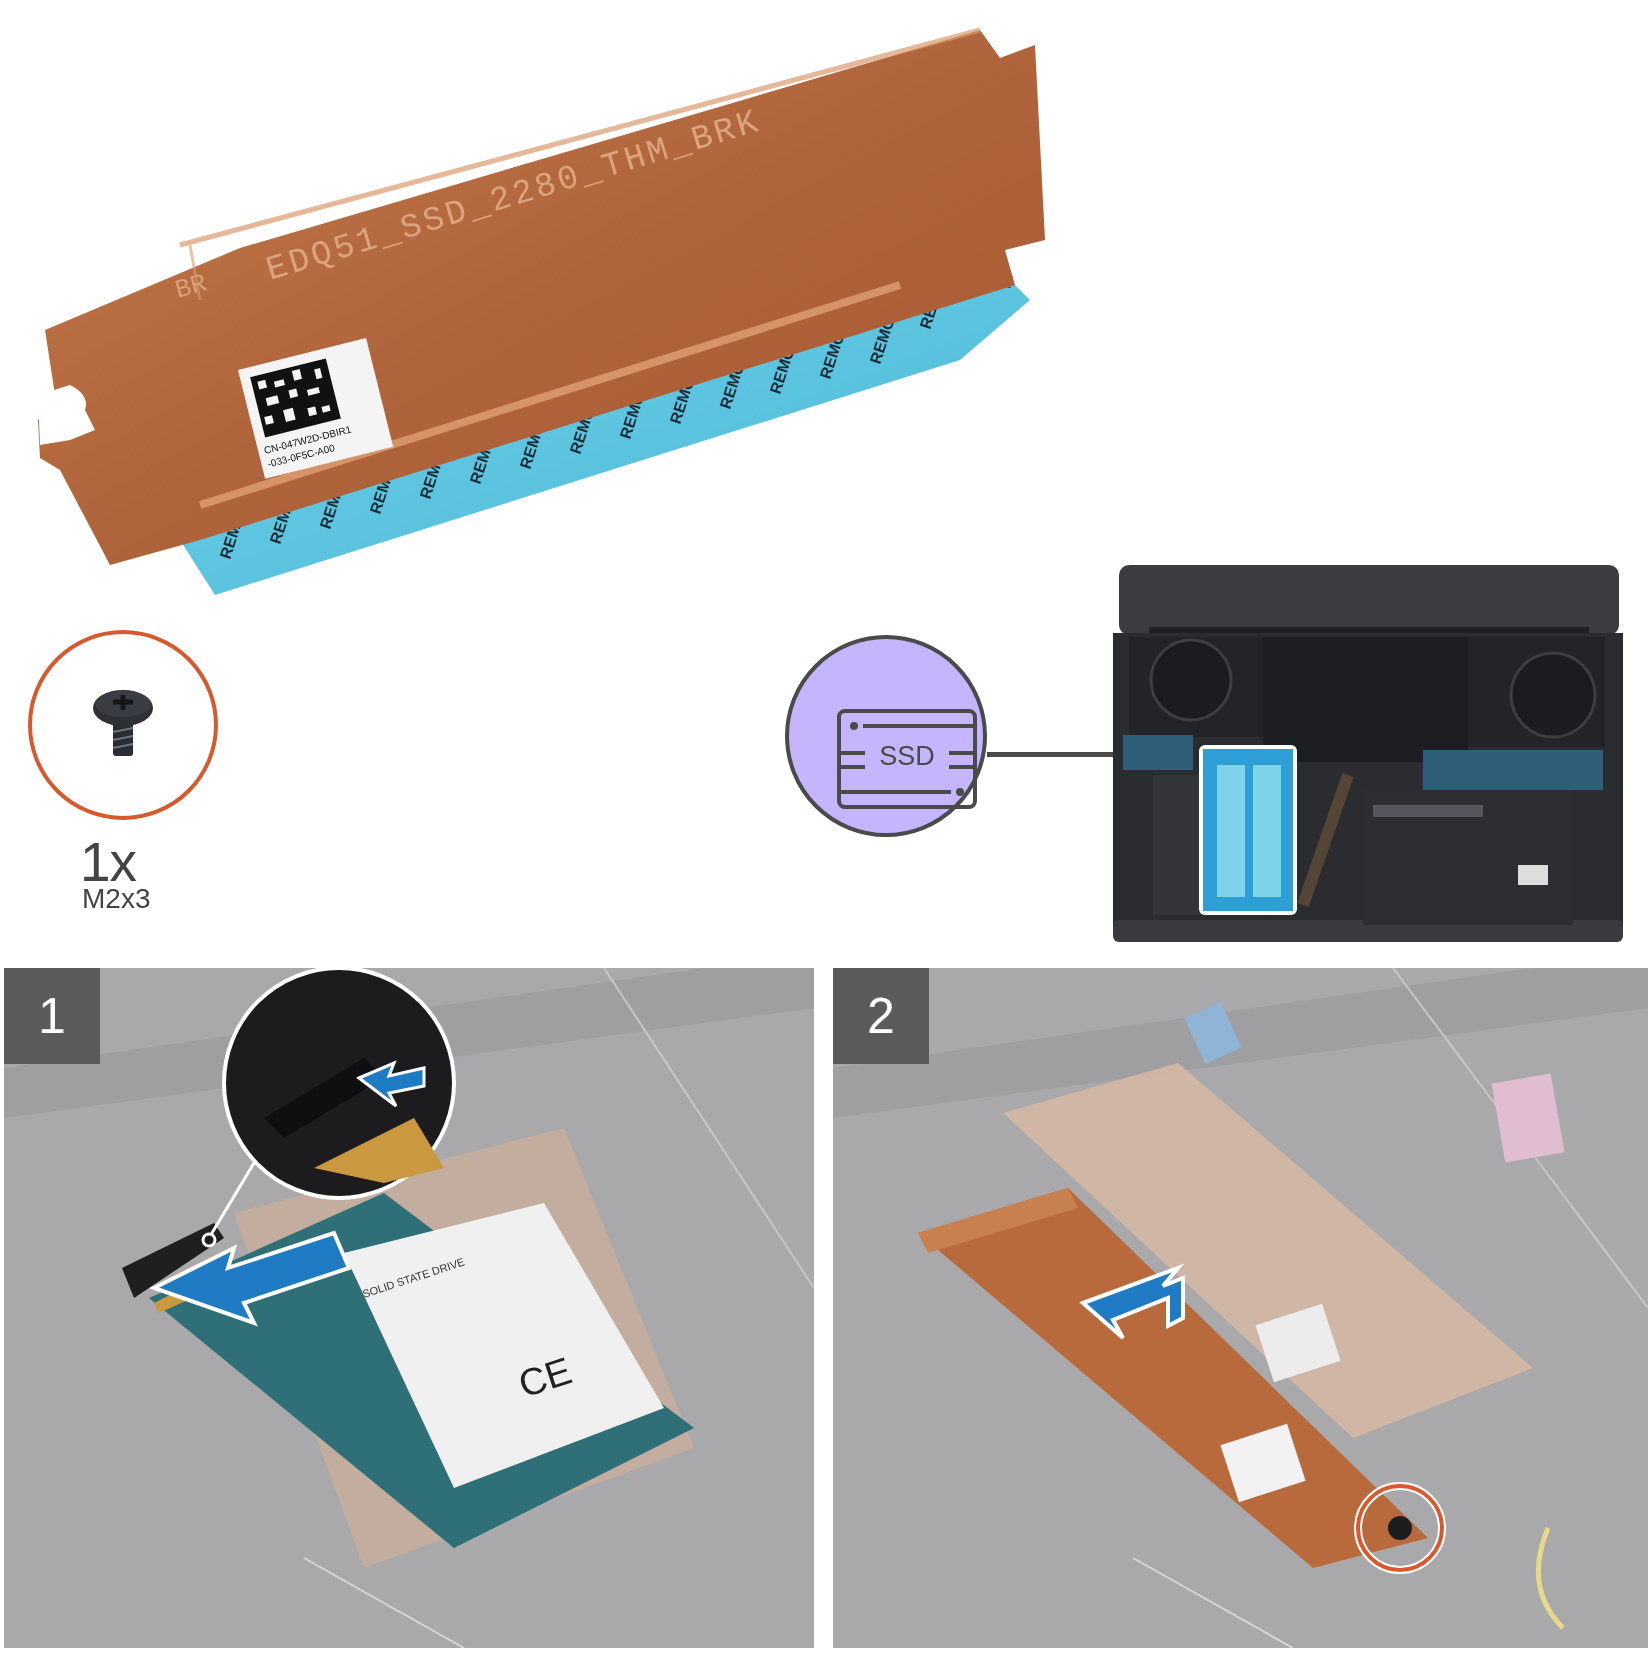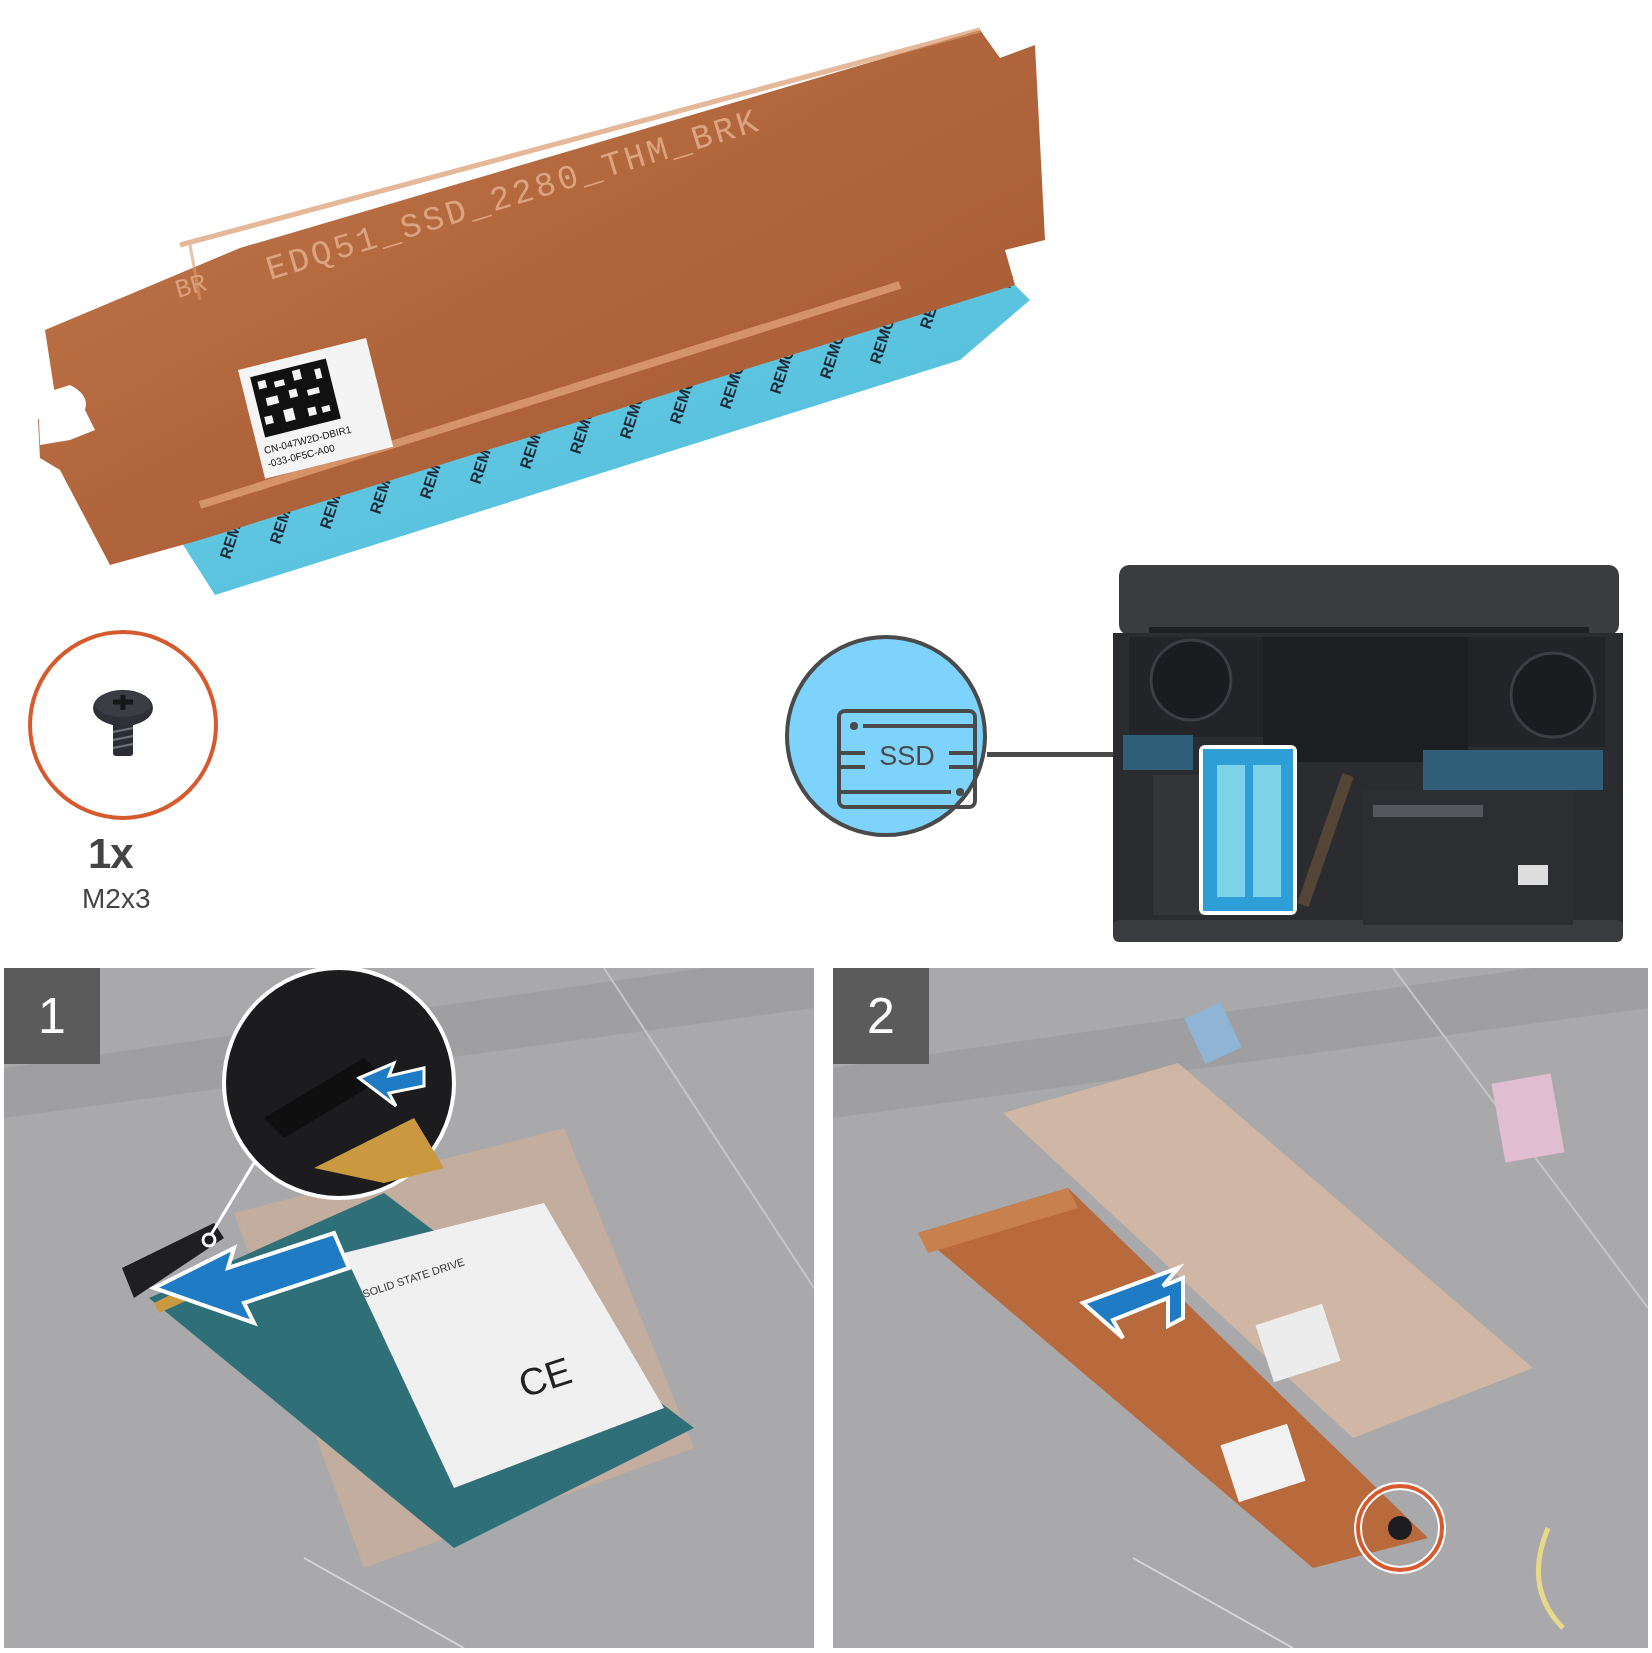--- a/index.html
+++ b/index.html
@@ -6,25 +6,25 @@
   html, body { width: 1652px; height: 1653px; background: #ffffff; overflow: hidden; }
   body { position: relative; font-family: "Liberation Sans", sans-serif; }
 
   
   .hero { position: absolute; left: 0; top: 0; width: 1060px; height: 600px; }
   .hero svg { width: 100%; height: 100%; display: block; }
 
   
   .screw-callout { position: absolute; left: 28px; top: 630px; width: 190px; height: 190px; border: 4px solid #d75a2f; border-radius: 50%; background: #fff; }
   .screw-callout svg { position: absolute; left: 50%; top: 50%; transform: translate(-50%,-50%); }
-  .screw-qty { position: absolute; left: 88px; top: 830px; font-size: 42px; font-weight: bold; color: #444; letter-spacing: -1px; }
+  .screw-qty { position: absolute; left: 80px; top: 830px; font-size: 55px; font-weight: normal; color: #444; letter-spacing: -1px; }
   .screw-size { position: absolute; left: 82px; top: 883px; font-size: 28px; color: #444; text-align: right; }
 
   
-  .loc-icon { position: absolute; left: 785px; top: 635px; width: 202px; height: 202px; border: 4px solid #4a4a4a; border-radius: 50%; background: #7dd3fc; }
+  .loc-icon { position: absolute; left: 785px; top: 635px; width: 202px; height: 202px; border: 4px solid #4a4a4a; border-radius: 50%; background: #c4b5fd; }
   .ssd-glyph { position: absolute; left: 48px; top: 70px; width: 140px; height: 100px; border: 4px solid #4a4a4a; border-radius: 8px; }
   .ssd-glyph .line-top { position: absolute; left: 22px; right: 0; top: 11px; height: 4px; background: #4a4a4a; }
   .ssd-glyph .line-bot { position: absolute; left: 0; right: 22px; bottom: 11px; height: 4px; background: #4a4a4a; }
   .ssd-glyph .dot-tl { position: absolute; left: 9px; top: 9px; width: 8px; height: 8px; border-radius: 50%; background: #4a4a4a; }
   .ssd-glyph .dot-br { position: absolute; right: 9px; bottom: 9px; width: 8px; height: 8px; border-radius: 50%; background: #4a4a4a; }
   .ssd-glyph .mid-l1, .ssd-glyph .mid-l2, .ssd-glyph .mid-r1, .ssd-glyph .mid-r2 { position: absolute; height: 4px; width: 24px; background: #4a4a4a; }
   .ssd-glyph .mid-l1 { left: 0; top: 38px; } .ssd-glyph .mid-l2 { left: 0; top: 52px; }
   .ssd-glyph .mid-r1 { right: 0; top: 38px; } .ssd-glyph .mid-r2 { right: 0; top: 52px; }
   .ssd-glyph .ssd-text { position: absolute; left: 0; right: 0; top: 28px; text-align: center; font-size: 27px; color: #4a4a4a; }
 

